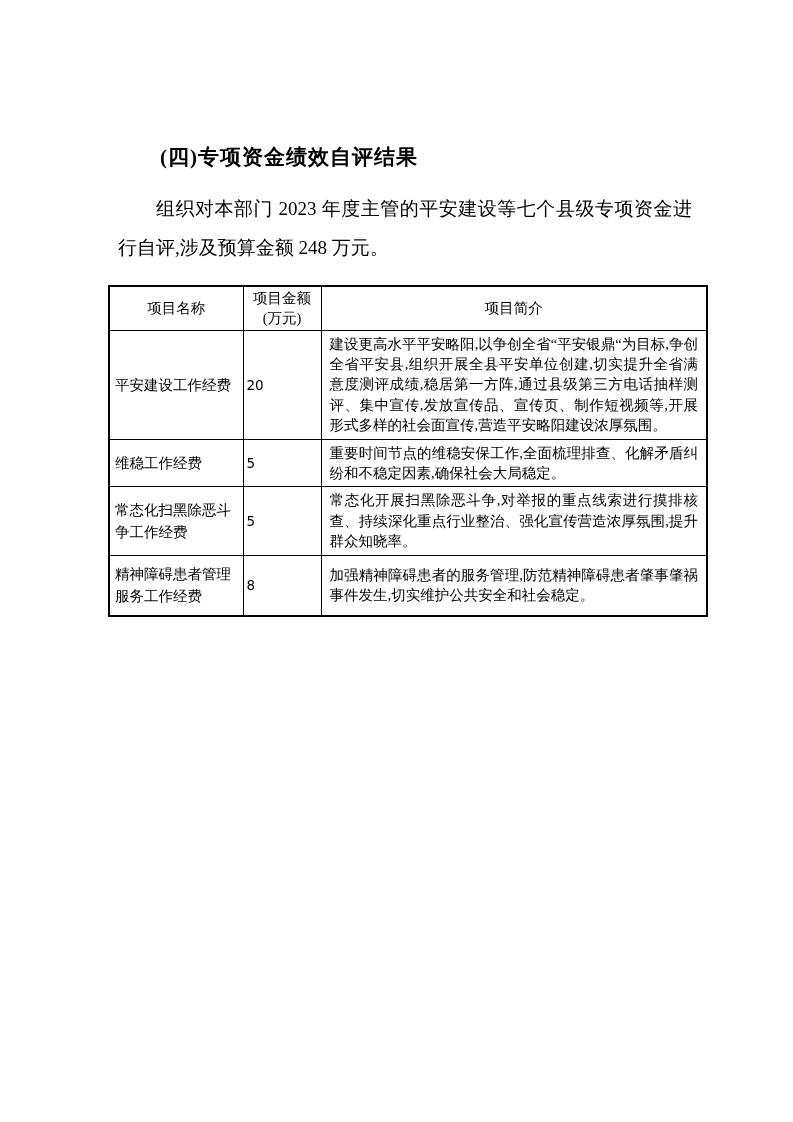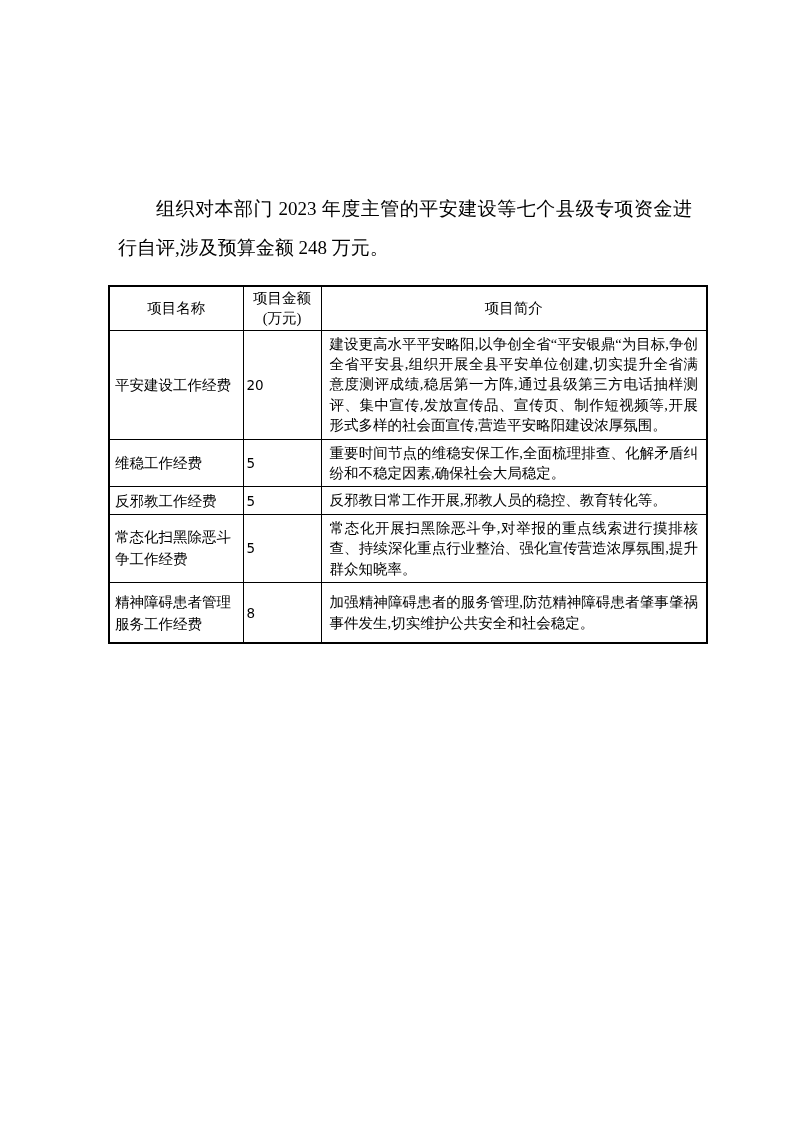--- a/index.html
+++ b/index.html
@@ -39,20 +39,21 @@
   .c2 { text-align:left; padding:2px 3px;
         font-family:"DejaVu Sans","Liberation Sans",sans-serif; font-size:13.5px; }
   .c3 { text-align:justify; padding:3px 8px; line-height:20.4px; }
   .hdr { text-align:center; line-height:20px; }
 </style>
 </head>
 <body>
 
 <div class="page">
 
+  <div class="heading">(四)专项资金绩效自评结果</div>
 
   <div class="para">组织对本部门 2023 年度主管的平安建设等七个县级专项资金进行自评,涉及预算金额 248 万元。</div>
 
   <table class="projects">
     <colgroup>
       <col style="width:134px">
       <col style="width:78px">
       <col style="width:386px">
     </colgroup>
     <thead>
@@ -70,25 +71,20 @@
         <td class="c1">平安建设工作经费</td>
         <td class="c2">20</td>
         <td class="c3">建设更高水平平安略阳,以争创全省“平安银鼎“为目标,争创全省平安县,组织开展全县平安单位创建,切实提升全省满意度测评成绩,稳居第一方阵,通过县级第三方电话抽样测评、集中宣传,发放宣传品、宣传页、制作短视频等,开展形式多样的社会面宣传,营造平安略阳建设浓厚氛围。</td>
       </tr>
       <tr>
         <td class="c1">维稳工作经费</td>
         <td class="c2">5</td>
         <td class="c3">重要时间节点的维稳安保工作,全面梳理排查、化解矛盾纠纷和不稳定因素,确保社会大局稳定。</td>
       </tr>
       <tr>
-        <td class="c1">反邪教工作经费</td>
-        <td class="c2">5</td>
-        <td class="c3">反邪教日常工作开展,邪教人员的稳控、教育转化等。</td>
-      </tr>
-      <tr>
         <td class="c1">常态化扫黑除恶斗争工作经费</td>
         <td class="c2">5</td>
         <td class="c3">常态化开展扫黑除恶斗争,对举报的重点线索进行摸排核查、持续深化重点行业整治、强化宣传营造浓厚氛围,提升群众知晓率。</td>
       </tr>
       <tr>
         <td class="c1">精神障碍患者管理服务工作经费</td>
         <td class="c2">8</td>
         <td class="c3">加强精神障碍患者的服务管理,防范精神障碍患者肇事肇祸事件发生,切实维护公共安全和社会稳定。</td>
       </tr>
     </tbody>

